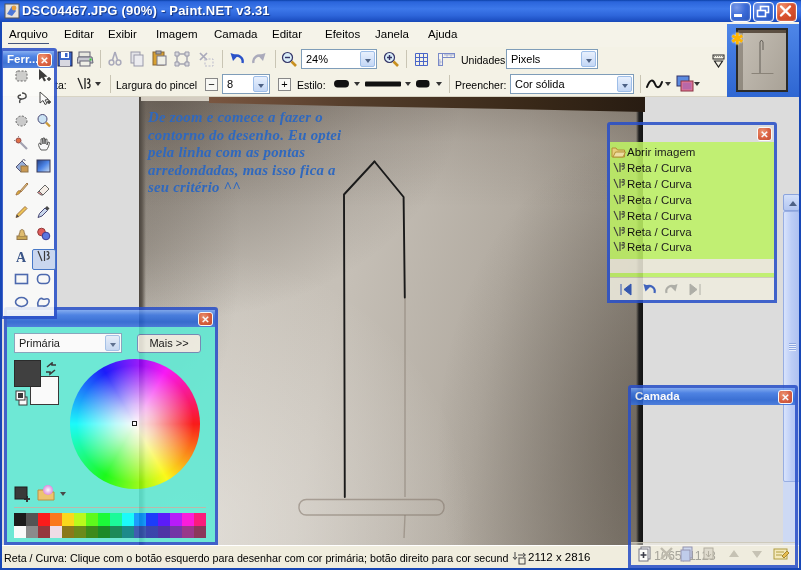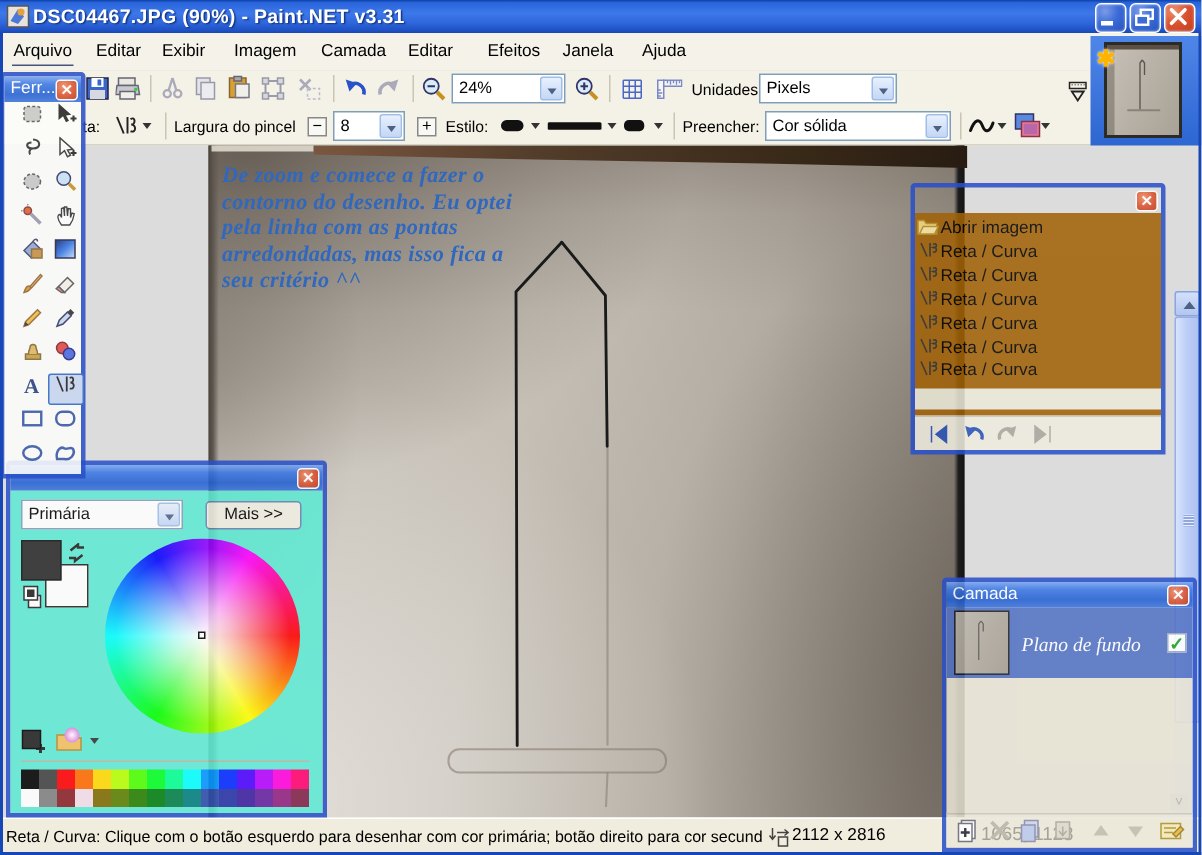--- a/index.html
+++ b/index.html
@@ -44,38 +44,38 @@
 #sb-grip{position:absolute;left:5px;top:131px;width:7px;height:8px;background:repeating-linear-gradient(to bottom,#8FA8E0 0 1px,#E8EFFC 1px 2px)}
 
 #thumbstrip{left:727px;top:24px;width:74px;height:73px;background:linear-gradient(to bottom,#4E86E8,#2E66D2)}
 #thumbimg{position:absolute;left:9px;top:4px;width:52px;height:64px;background:linear-gradient(115deg,#C6C0B6,#A9A297);border:2px solid #2A2A28}
 #star{position:absolute;left:4px;top:6px;color:#FFB400;font-size:15px;font-weight:bold;text-shadow:0 0 2px #fff}
 
 #statusbar{left:0;top:545px;width:801px;height:25px;background:#F0EDDE;border-top:1px solid #fff}
 #statusbar .txt{position:absolute;font-size:10.7px;color:#000;top:6px}
 
 .fwin{position:absolute;border:3px solid #2A50C8;border-radius:3px 3px 0 0;opacity:.87}
-.ftitle{position:absolute;left:0;right:0;top:0;height:17px;background:linear-gradient(to bottom,#77A5F3 0%,#3A76E4 30%,#2360D2 70%,#3A72DC 100%);color:#fff;font-weight:normal;font-size:11.5px;padding:2px 0 0 6px}
+.ftitle{position:absolute;left:0;right:0;top:0;height:17px;background:linear-gradient(to bottom,#77A5F3 0%,#3A76E4 30%,#2360D2 70%,#3A72DC 100%);color:#fff;font-weight:bold;font-size:11.5px;padding:2px 0 0 6px}
 .fx{position:absolute;top:1.5px;right:2px;width:15px;height:14px;border-radius:3px;border:1px solid #fff;background:radial-gradient(circle at 35% 30%,#F08A62 0%,#D94F2B 55%,#BE3A1A 100%);color:#fff;font-size:10px;font-weight:bold;text-align:center;line-height:13px}
 
 #ferr{left:0;top:48px;width:57px;height:271px;z-index:22}
 #ferr .body{position:absolute;left:0;top:17px;right:0;bottom:0;background:#FDFDFB}
 .tool{position:absolute;width:16px;height:16px;font-size:13px;text-align:center;line-height:16px}
 #toolsel{position:absolute;left:29px;top:198px;width:24px;height:21px;background:#C8D7F2;border:1px solid #316AC5;border-radius:2px}
 
 #colors{left:4px;top:307px;width:214px;height:238px;z-index:21}
 #colors .body{position:absolute;left:0;top:17px;right:0;bottom:0;background:#5eead4}
 #wheel{position:absolute;left:63px;top:32px;width:130px;height:130px;border-radius:50%;background:radial-gradient(closest-side,#fff 0%,rgba(255,255,255,.72) 30%,rgba(255,255,255,0) 90%),conic-gradient(from 90deg,#f00,#ff0 60deg,#0f0 120deg,#0ff 180deg,#00f 240deg,#f0f 300deg,#f00 360deg)}
 #wheelmark{position:absolute;left:125px;top:94px;width:5px;height:5px;border:1px solid #000;background:#fff}
 #mais{position:absolute;left:130px;top:7px;width:64px;height:19px;background:#F2F0E4;border:1px solid #6A82B4;border-radius:3px;font-size:11px;text-align:center;line-height:17px}
 .swrow{position:absolute;left:7px;width:192px;height:12.5px;display:flex}
 .swrow i{flex:1 1 auto}
 
 #hist{left:607px;top:122px;width:170px;height:181px;z-index:30}
-#hist .body{position:absolute;left:0;top:17px;right:0;bottom:0;background:#a16207}
+#hist .body{position:absolute;left:0;top:17px;right:0;bottom:0;background:#bef264}
 .hitem{position:absolute;left:0;width:100%;height:16px;font-size:11.5px;color:#000;line-height:16px}
 .hitem .ic{display:inline-block;width:17px;text-align:center}
 #hfoot{position:absolute;left:0;right:0;bottom:0;height:23px;background:#EFEDDF;border-top:1px solid #CCC8B8}
 
 #camada{left:628px;top:385px;width:170px;height:183px;z-index:30}
 #camada .body{position:absolute;left:0;top:17px;right:0;bottom:0;background:#E8E4D4}
 #layerrow{position:absolute;left:0;right:0;top:0;height:47px;background:#5272C4}
 #laythumb{position:absolute;left:5px;top:2px;width:37px;height:43px;background:linear-gradient(115deg,#BEB8AE,#A49D92);border:1.5px solid #20201E}
 #layname{position:absolute;left:50px;top:17px;color:#fff;font-style:italic;font-size:13px;font-family:"Liberation Serif",serif}
 #laycheck{position:absolute;right:4px;top:17px;width:13px;height:13px;background:#fff;border:1px solid #9AA8BE;color:#1CA31C;font-size:12px;font-weight:bold;line-height:12px;text-align:center}
@@ -478,30 +478,20 @@
         <path d="M13.5 2 L6.5 4.5 L11.5 9.5 Z" fill="#A8A8A0"></path>
       </svg>
     <svg class="abs" style="left:78px;top:4px" width="15" height="15">
         <path d="M12 2 V13 M2 2 L9 7.5 L2 13 Z" fill="#A8A8A0" stroke="#A8A8A0"></path>
       </svg>
   </div>
   <div class="fx">✕</div>
 </div>
 
 <div class="fwin" id="camada">
-  <div class="body">
-    <div id="layerrow">
-      <div id="laythumb"><svg width="34" height="40" viewBox="0 0 34 40">
-            <path d="M17 6 L15.5 8 L15.5 32 M17 6 L18.5 8 L18.5 13" stroke="#55514B" stroke-width=".8" fill="none"></path>
-          </svg></div>
-      <div id="layname">Plano de fundo</div>
-      <div id="laycheck">✓</div>
-    </div>
-    <div class="abs" style="right:3px;bottom:25px;width:12px;height:11px;background:#E4E1D2;color:#B8B4A4;font-size:9px;text-align:center;line-height:10px">˅</div>
-  </div>
   <div id="camfoot">
     <div class="abs" style="left:23px;top:6px;font-size:12.5px;color:rgba(148,146,138,.92)">1065, 1128</div>
     <svg class="abs" style="left:6px;top:3px" width="17" height="17">
         <rect x="4" y="1" width="9" height="12" fill="#fff" stroke="#667"></rect>
         <rect x="2" y="3" width="9" height="12" fill="#fff" stroke="#667"></rect>
         <path d="M6.5 6 v6 M3.5 9 h6" stroke="#223" stroke-width="1.6"></path>
       </svg>
     <svg class="abs" style="left:28px;top:3px" width="16" height="16">
         <path d="M2 2 L13 13 M13 2 L2 13" stroke="#B8B4A8" stroke-width="2.4"></path>
       </svg>

